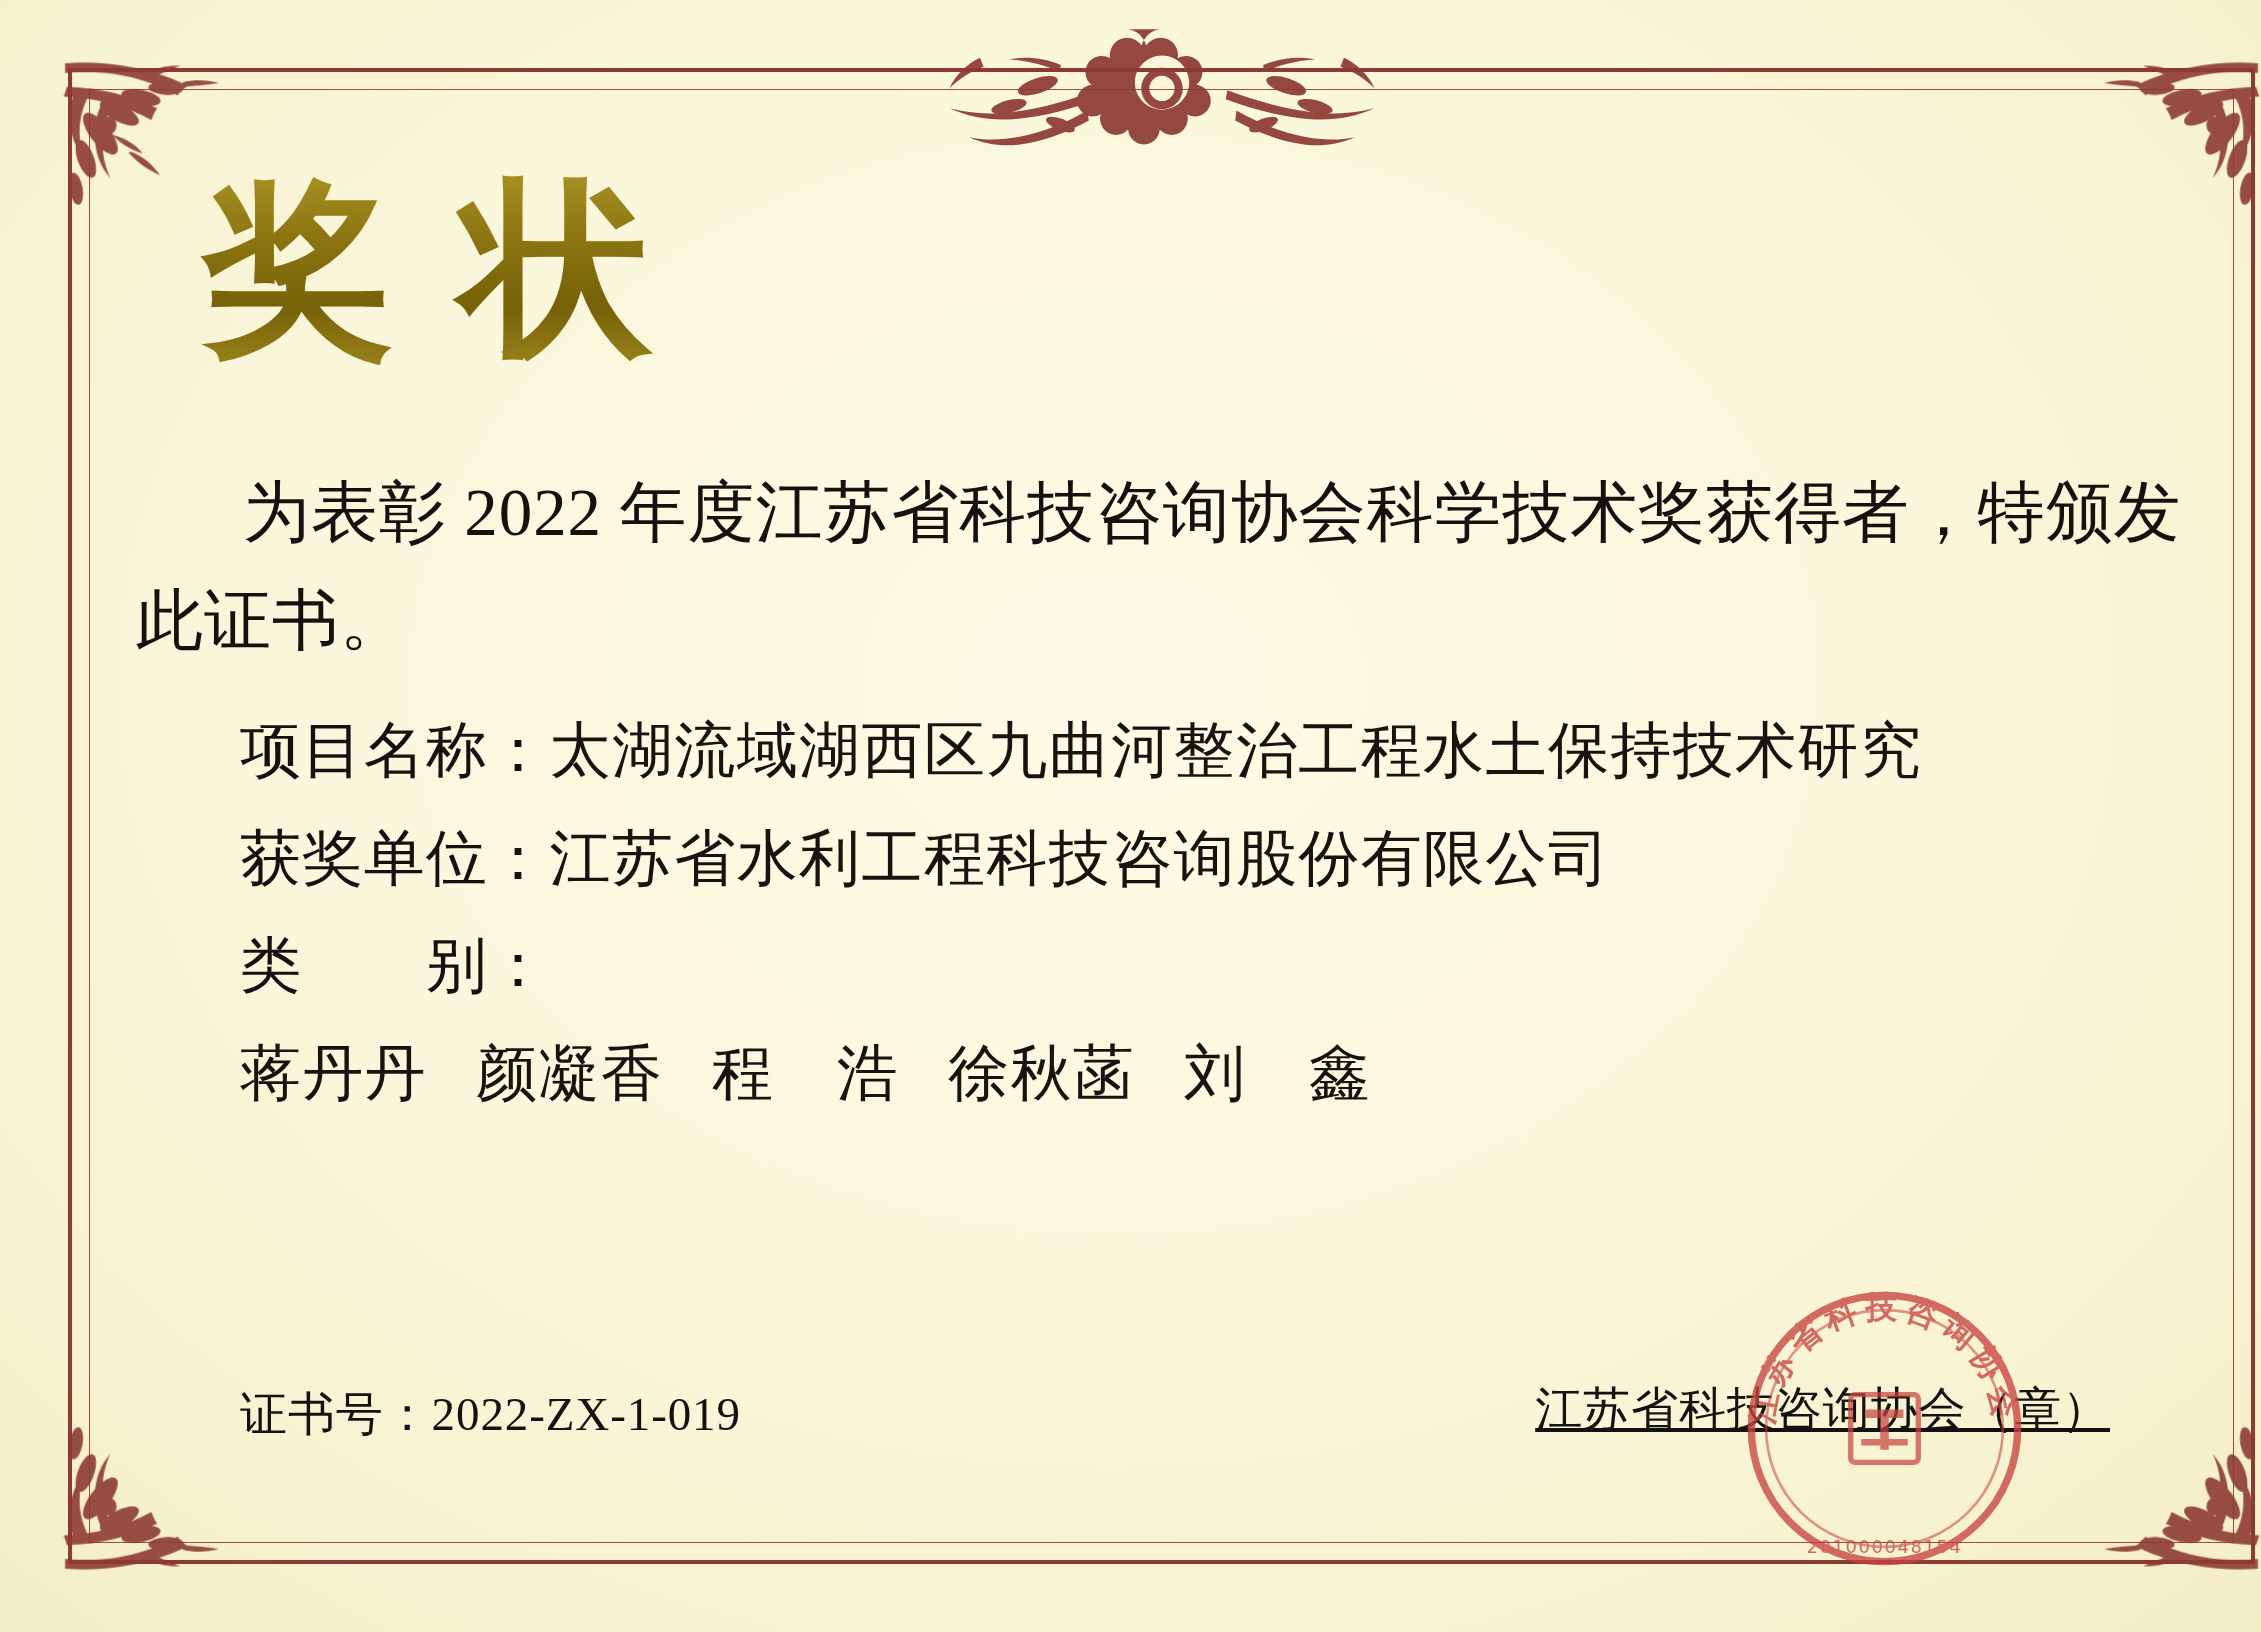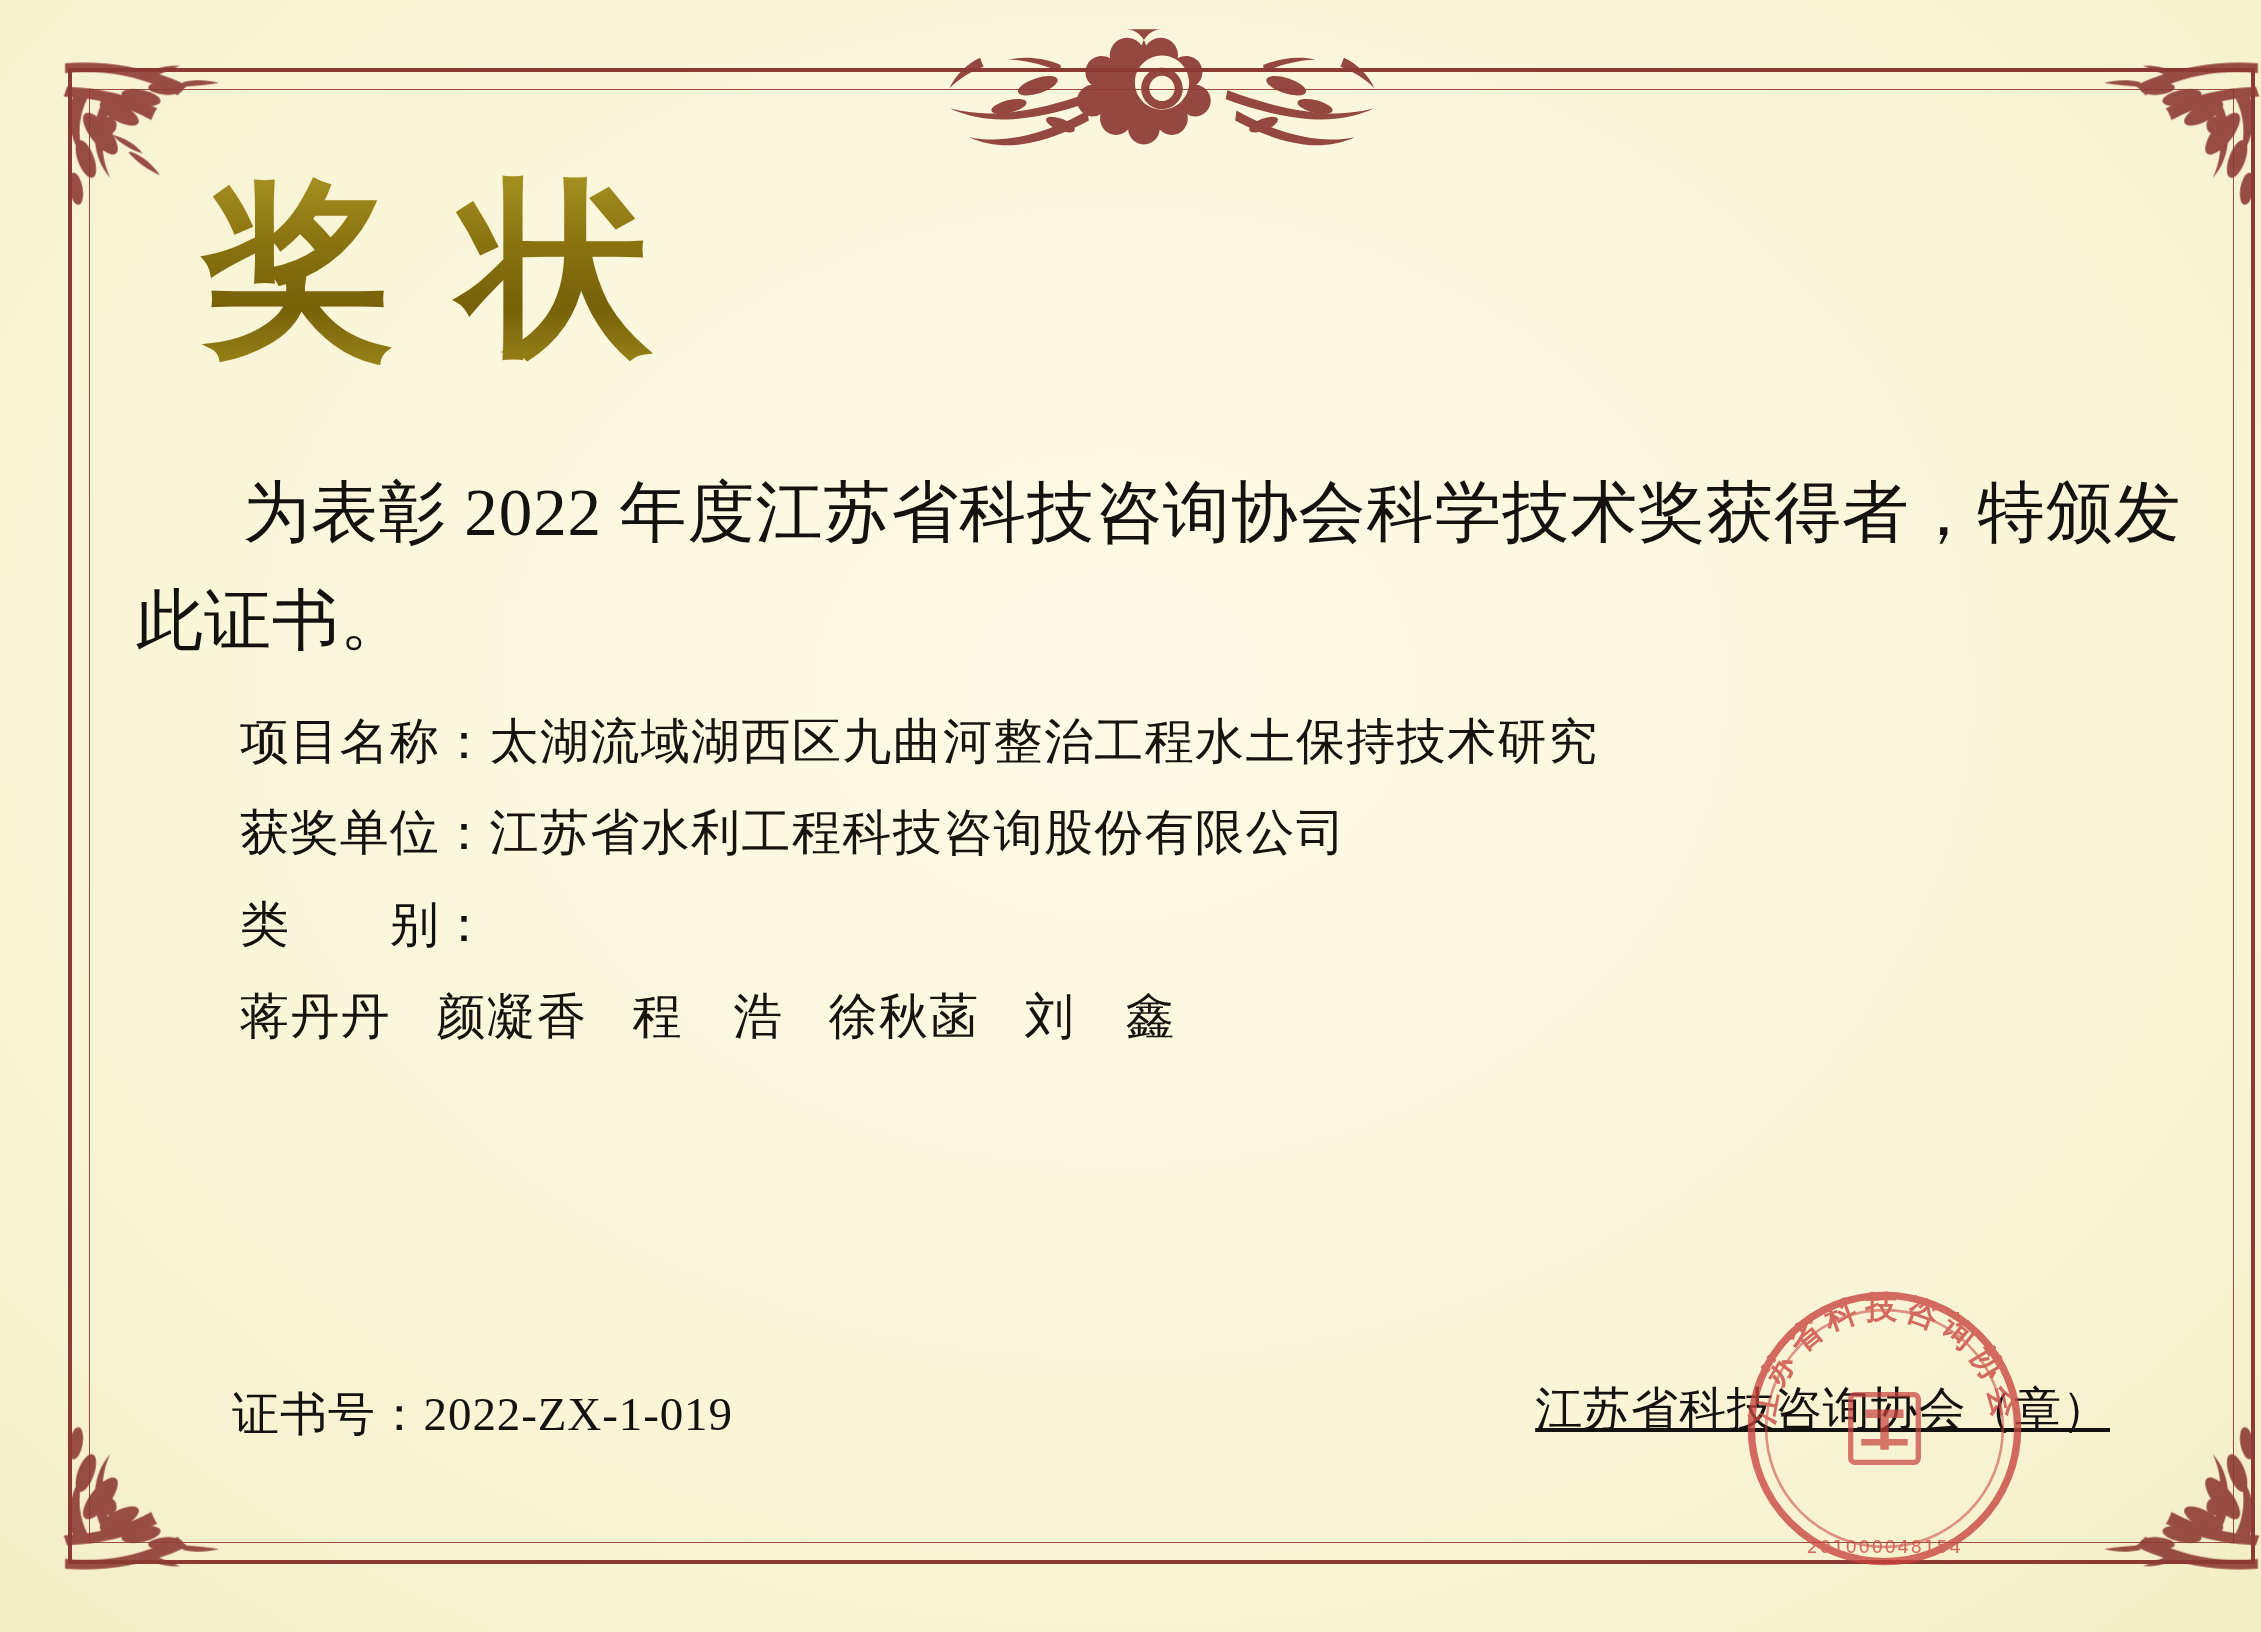--- a/index.html
+++ b/index.html
@@ -109,21 +109,21 @@
   }
 
   .fields {
     margin-top: 35px;
     margin-left: 104px;
   }
   .field-row {
     display: flex;
     align-items: baseline;
     margin-bottom: 28px;
-    font-size: 49px;
+    font-size: 61px;
     line-height: 1.3;
     color: #141210;
     text-align: right;
   }
   .field-label {
     font-family: "Liberation Serif", serif;
     white-space: pre;
     letter-spacing: 0.9px;
   }
   .field-value {
@@ -136,21 +136,21 @@
 
   
   .footer {
     position: absolute;
     left: 0;
     right: 0;
     bottom: 68px;
   }
   .cert-no {
     position: absolute;
-    left: 96px;
+    left: 104px;
     bottom: 0;
     font-size: 47px;
     color: #141210;
     font-family: "Liberation Serif", serif;
     letter-spacing: 0.9px;
     white-space: nowrap;
   }
   .issuer {
     position: absolute;
     right: 77px;

